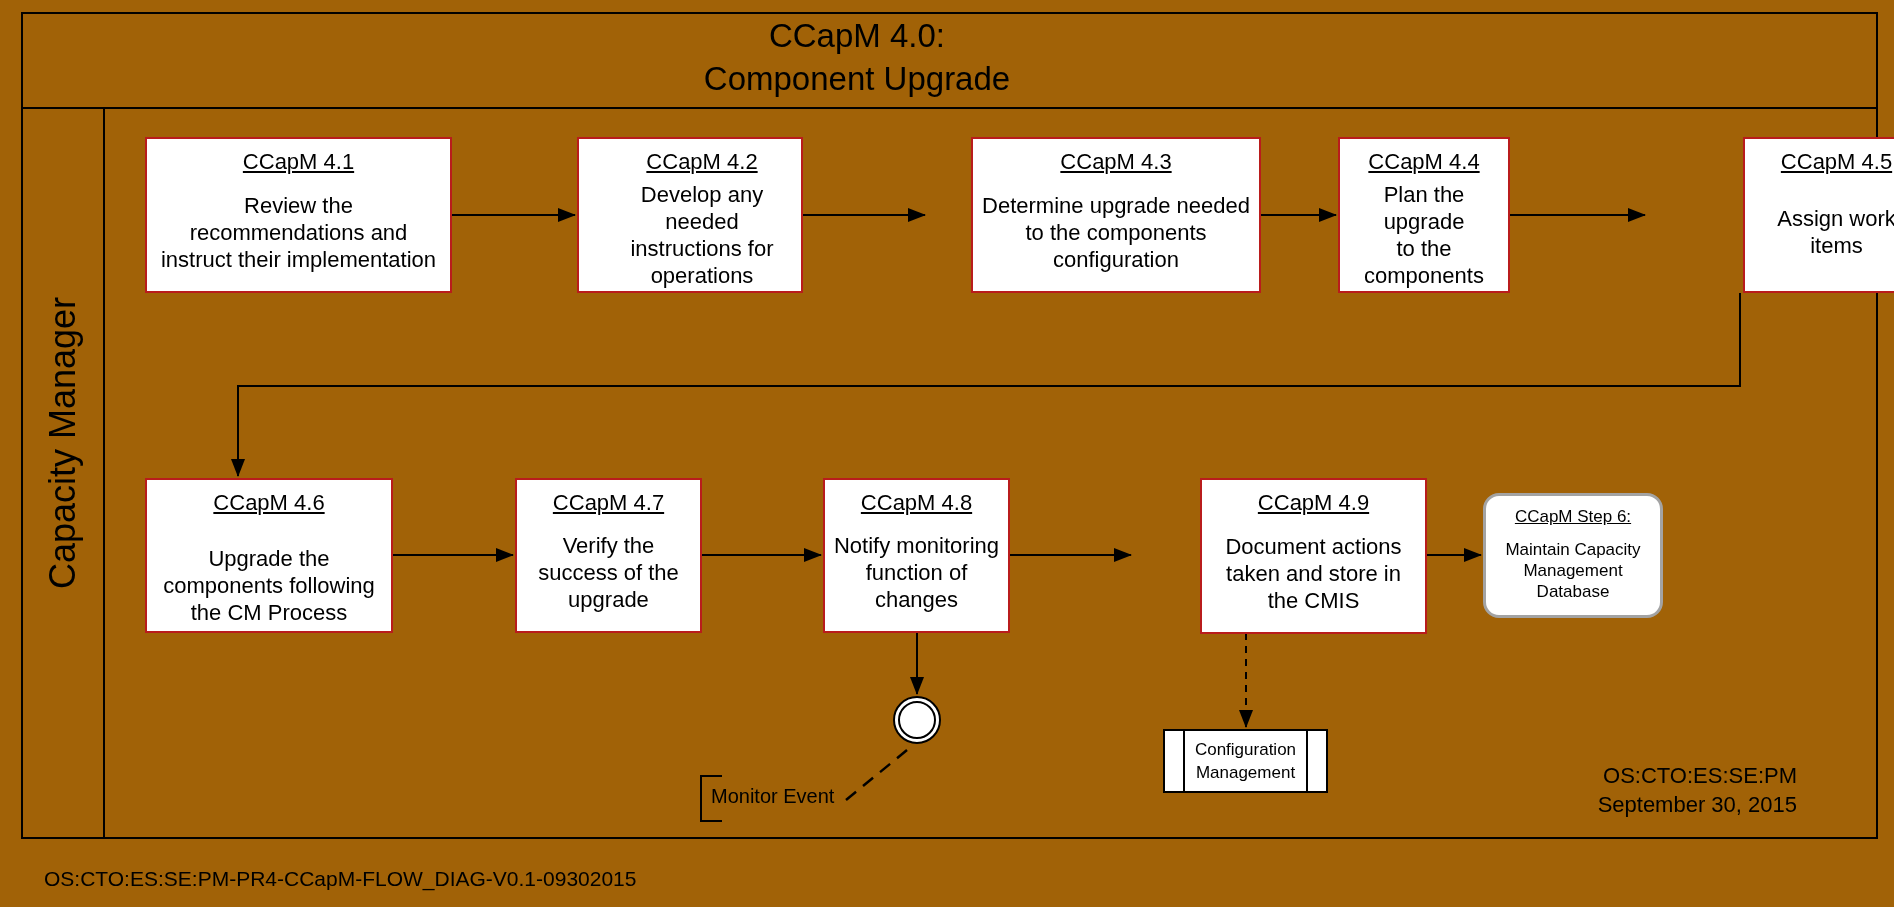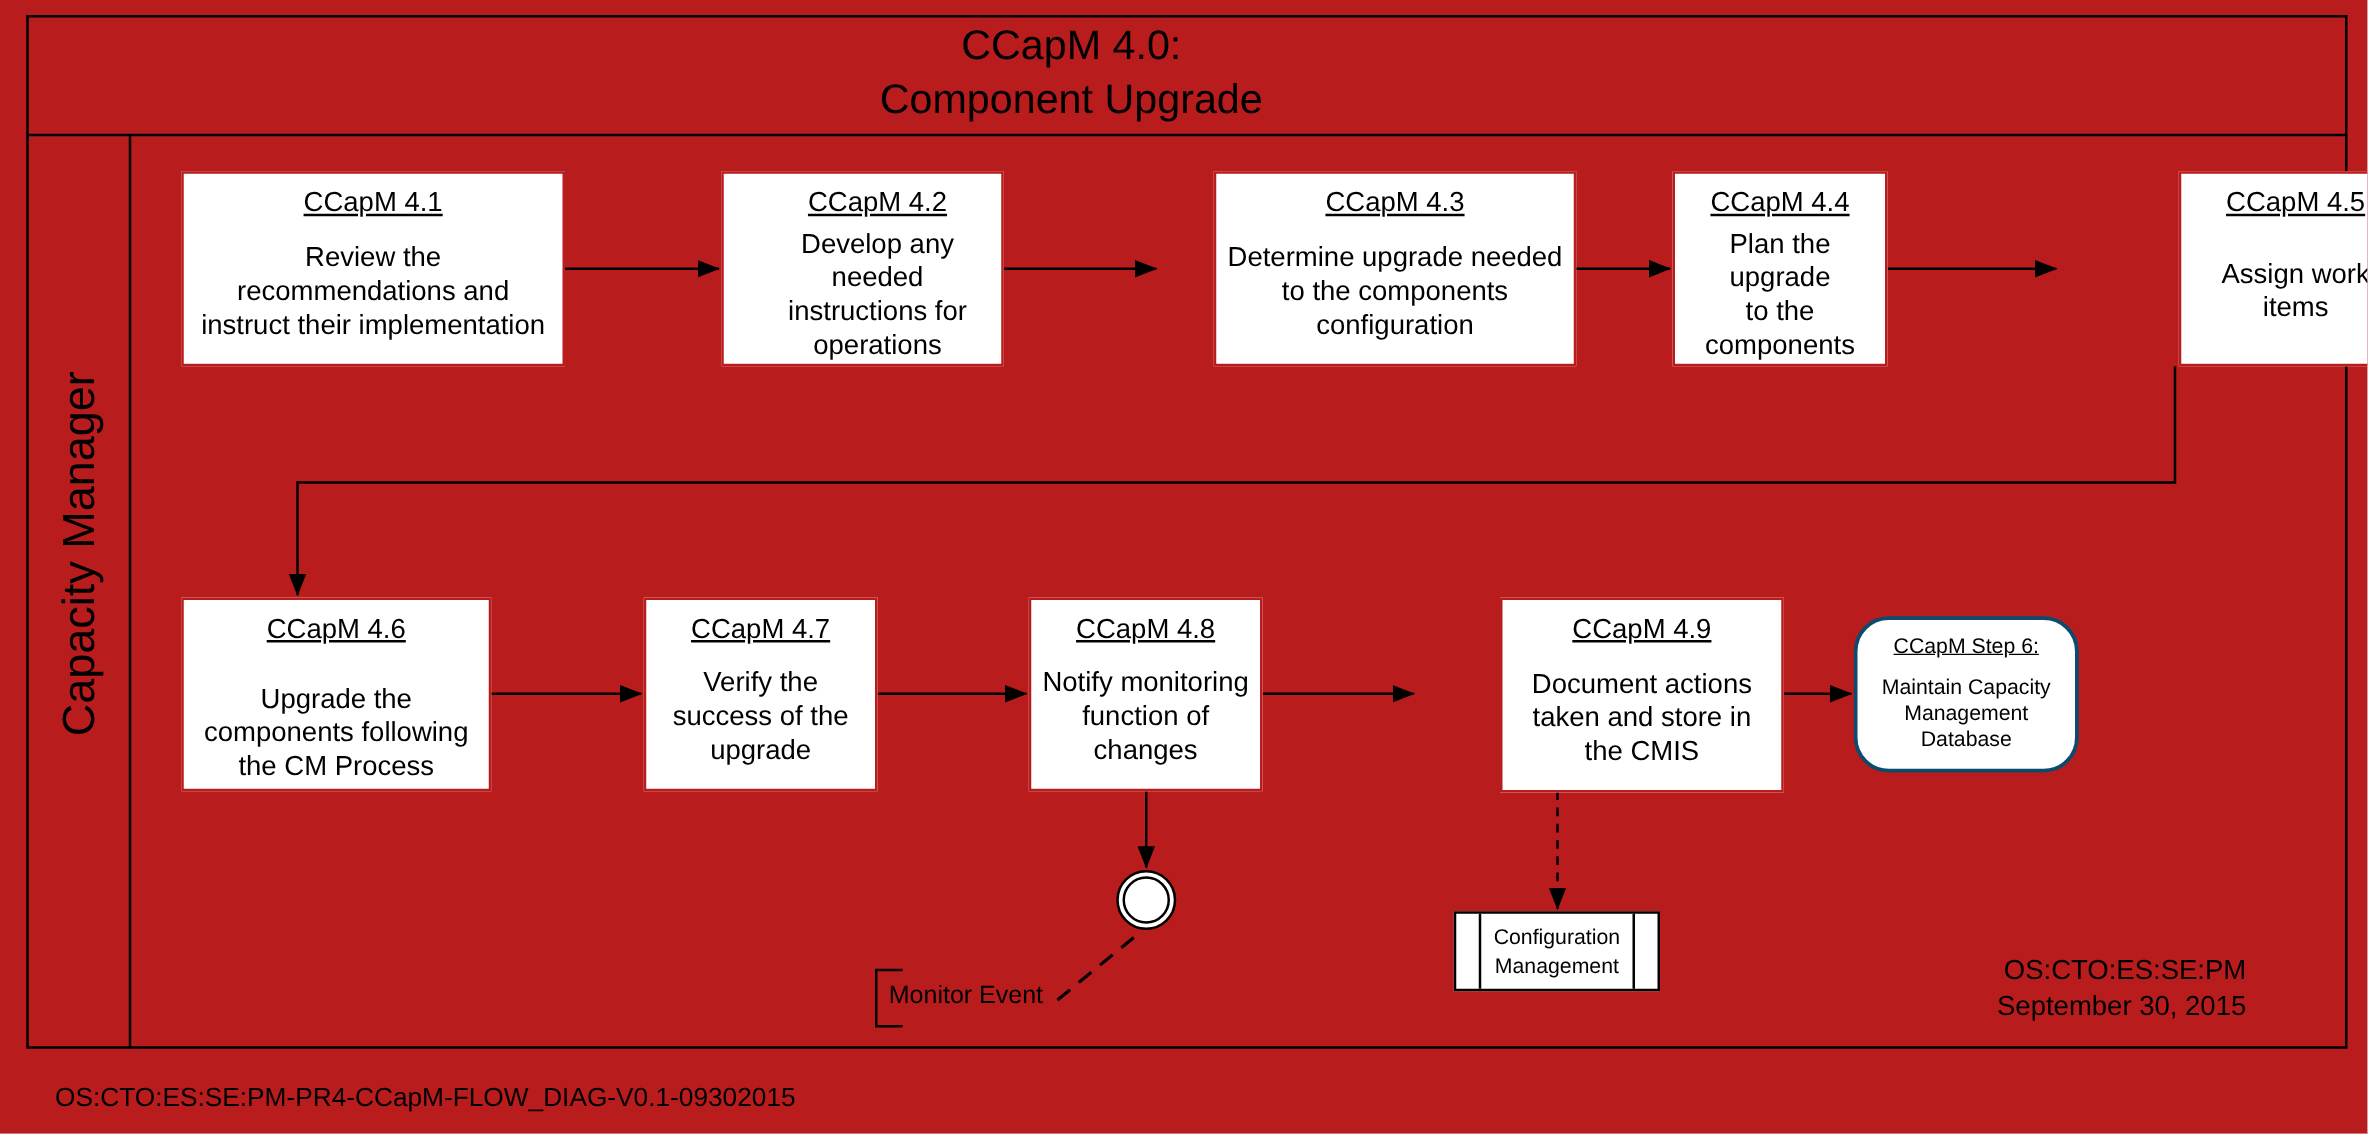--- a/index.html
+++ b/index.html
@@ -1,17 +1,17 @@
 <!DOCTYPE html>
 <html><head>
 <meta charset="utf-8">
 <style>
   html,body{margin:0;padding:0;background:#fff;}
   #stage{
-    position:relative;width:1894px;height:907px;background:#b91c1c;overflow:hidden;
+    position:relative;width:1894px;height:907px;background:#a16207;overflow:hidden;
     font-family:"Liberation Sans",sans-serif;color:#000;
   }
   #connector-layer{position:absolute;left:0;top:0;width:1894px;height:907px;}
   .abs{position:absolute;}
   
   .title-wrap{left:22px;top:14px;width:1670px;text-align:center;font-size:33px;line-height:43px;}
   
   .lane-label{
     left:-137px;top:423px;width:400px;height:40px;text-align:center;
     transform:rotate(-90deg);font-size:36px;line-height:40px;
@@ -20,21 +20,21 @@
   .pbox{
     position:absolute;border:2px solid #b91c1c;background:#fff;box-sizing:border-box;
     display:flex;flex-direction:column;align-items:center;text-align:center;
   }
   .pid{font-size:22px;line-height:27px;margin-top:9px;text-decoration:underline;}
   .ptext{
     flex:1;display:flex;align-items:center;justify-content:center;
     white-space:pre-line;font-size:22px;line-height:27px;padding:6px 4px 8px 4px;
   }
   
-  .tbox{border:3px solid #0c4a6e;border-radius:28px;}
+  .tbox{border:3px solid #a3a3a3;border-radius:16px;}
   .tbox .pid{font-size:17px;line-height:21px;margin-top:10px;}
   .tbox .ptext{font-size:17px;line-height:21px;}
   
   .xbox{
     position:absolute;border:2px solid #000;background:#fff;box-sizing:border-box;
     display:flex;align-items:center;justify-content:center;text-align:center;
     white-space:pre-line;font-size:17px;line-height:23px;
   }
   .xbar{position:absolute;top:0;bottom:0;width:2px;background:#000;}
   

